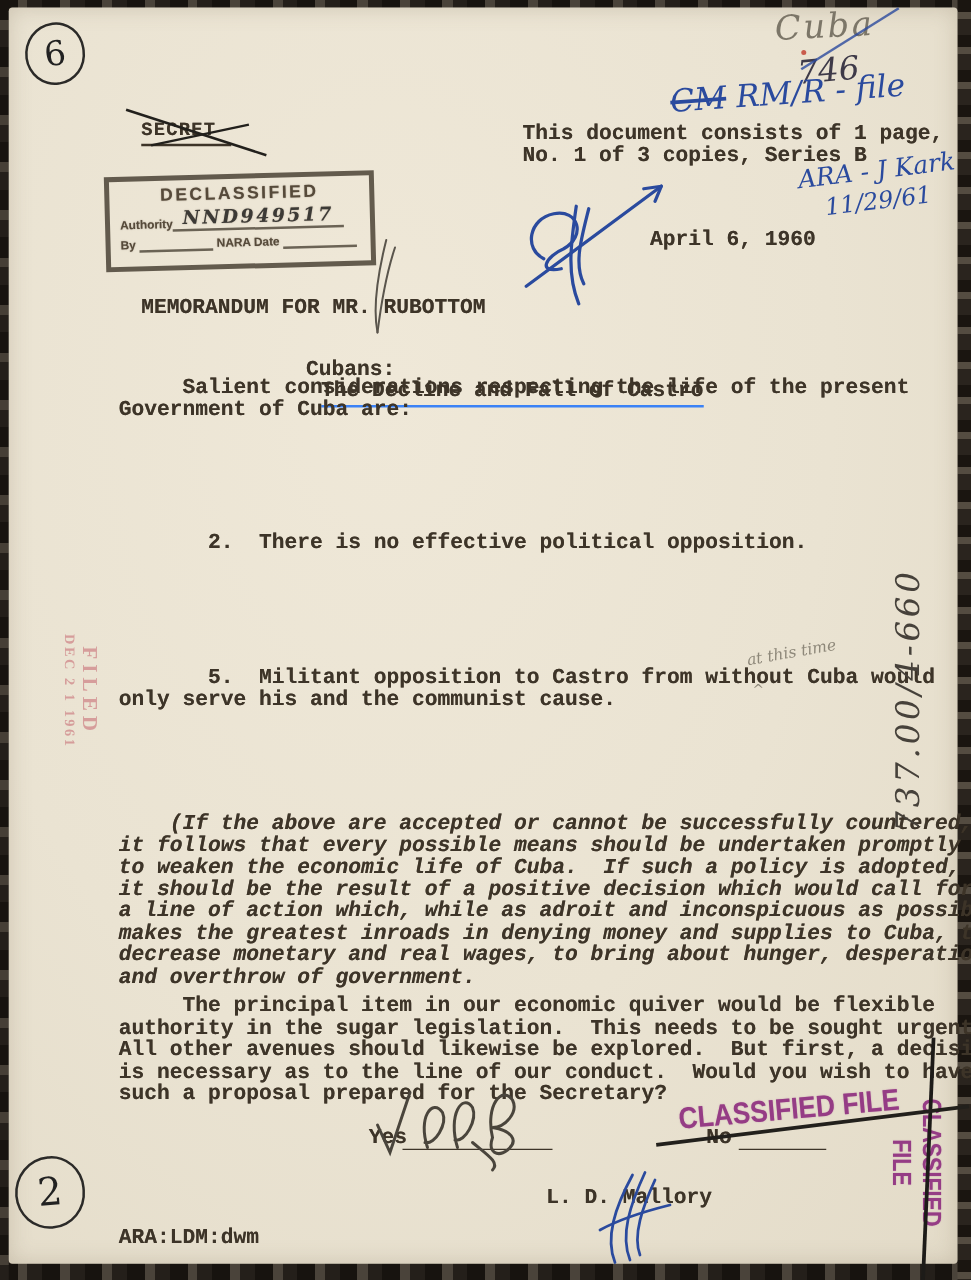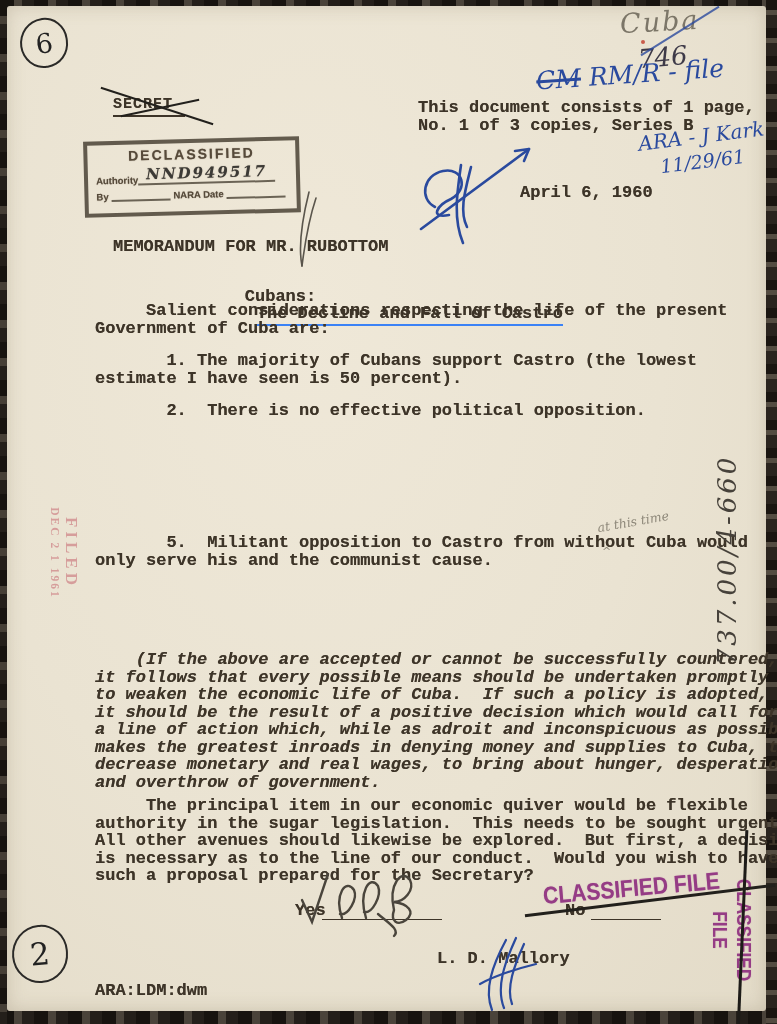--- a/index.html
+++ b/index.html
@@ -147,23 +147,21 @@
 
   <div class="tw" style="left:113px;top:238px;">MEMORANDUM FOR MR. RUBOTTOM</div>
 
   <div class="tw" style="left:204px;top:270px;">
     <span>Cubans:</span>
     <span style="margin-left:12px;border-bottom:2px solid #3b82f6;padding-bottom:1px;">The Decline and Fall of Castro</span>
   </div>
 
   <div class="tw" style="left:95px;top:302px;">     Salient considerations respecting the life of the present
 Government of Cuba are:</div>
-  <div class="tw" style="left:95px;top:352px;">       1. The majority of Cubans support Castro (the lowest
-estimate I have seen is 50 percent).</div>
-  <div class="tw" style="left:95px;top:402px;">       2.  There is no effective political opposition.</div>
+  <div class="tw" style="left:95px;top:426px;">       2.  There is no effective political opposition.</div>
   <div class="tw" style="left:95px;top:534px;font-family:Liberation Mono, monospace;">       5.  Militant opposition to Castro from without Cuba would
 only serve his and the communist cause.</div>
   <div class="tw" style="left:95px;top:651px;font-style:italic;">    (If the above are accepted or cannot be successfully countered,)
 it follows that every possible means should be undertaken promptly
 to weaken the economic life of Cuba.  If such a policy is adopted,
 it should be the result of a positive decision which would call forth
 a line of action which, while as adroit and inconspicuous as possible,
 makes the greatest inroads in denying money and supplies to Cuba, to
 decrease monetary and real wages, to bring about hunger, desperation,
 and overthrow of government.</div>

